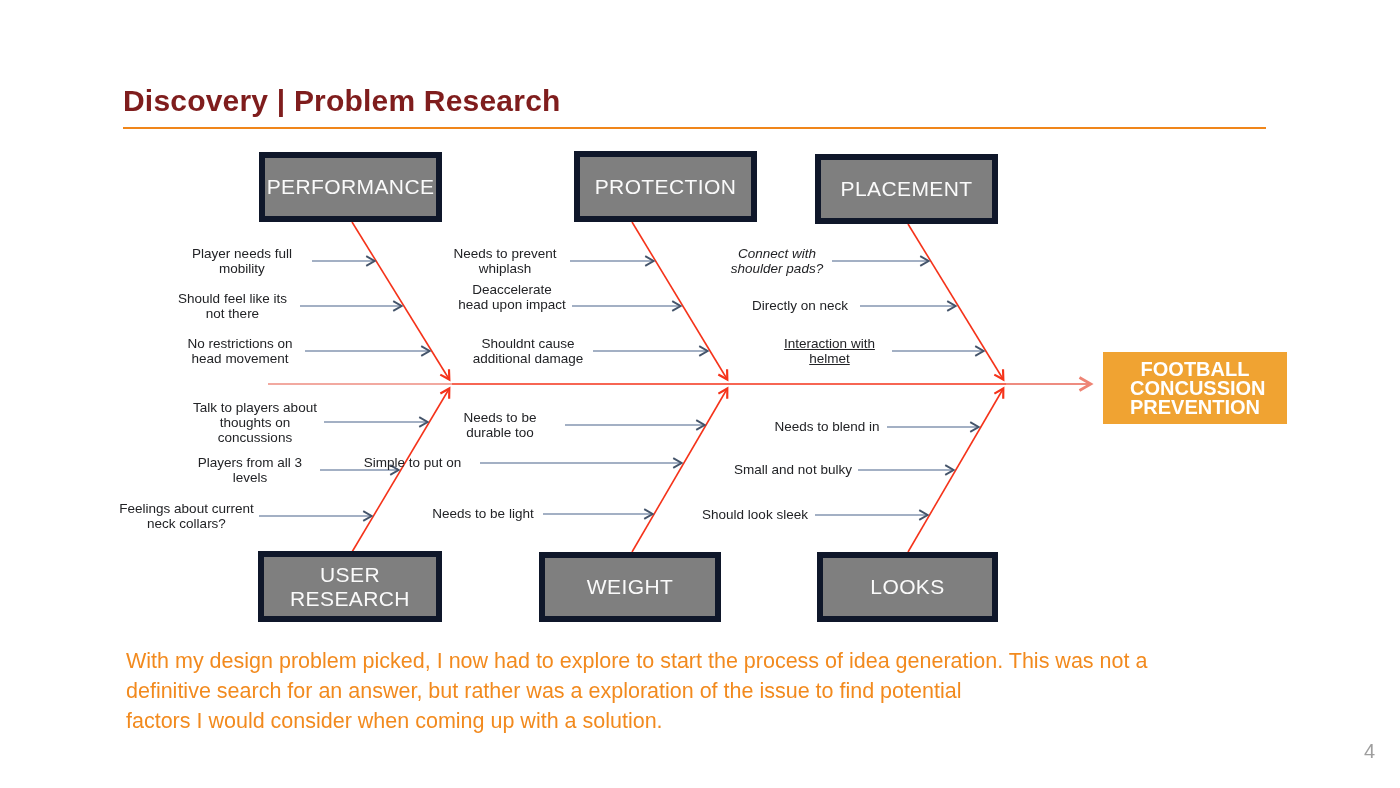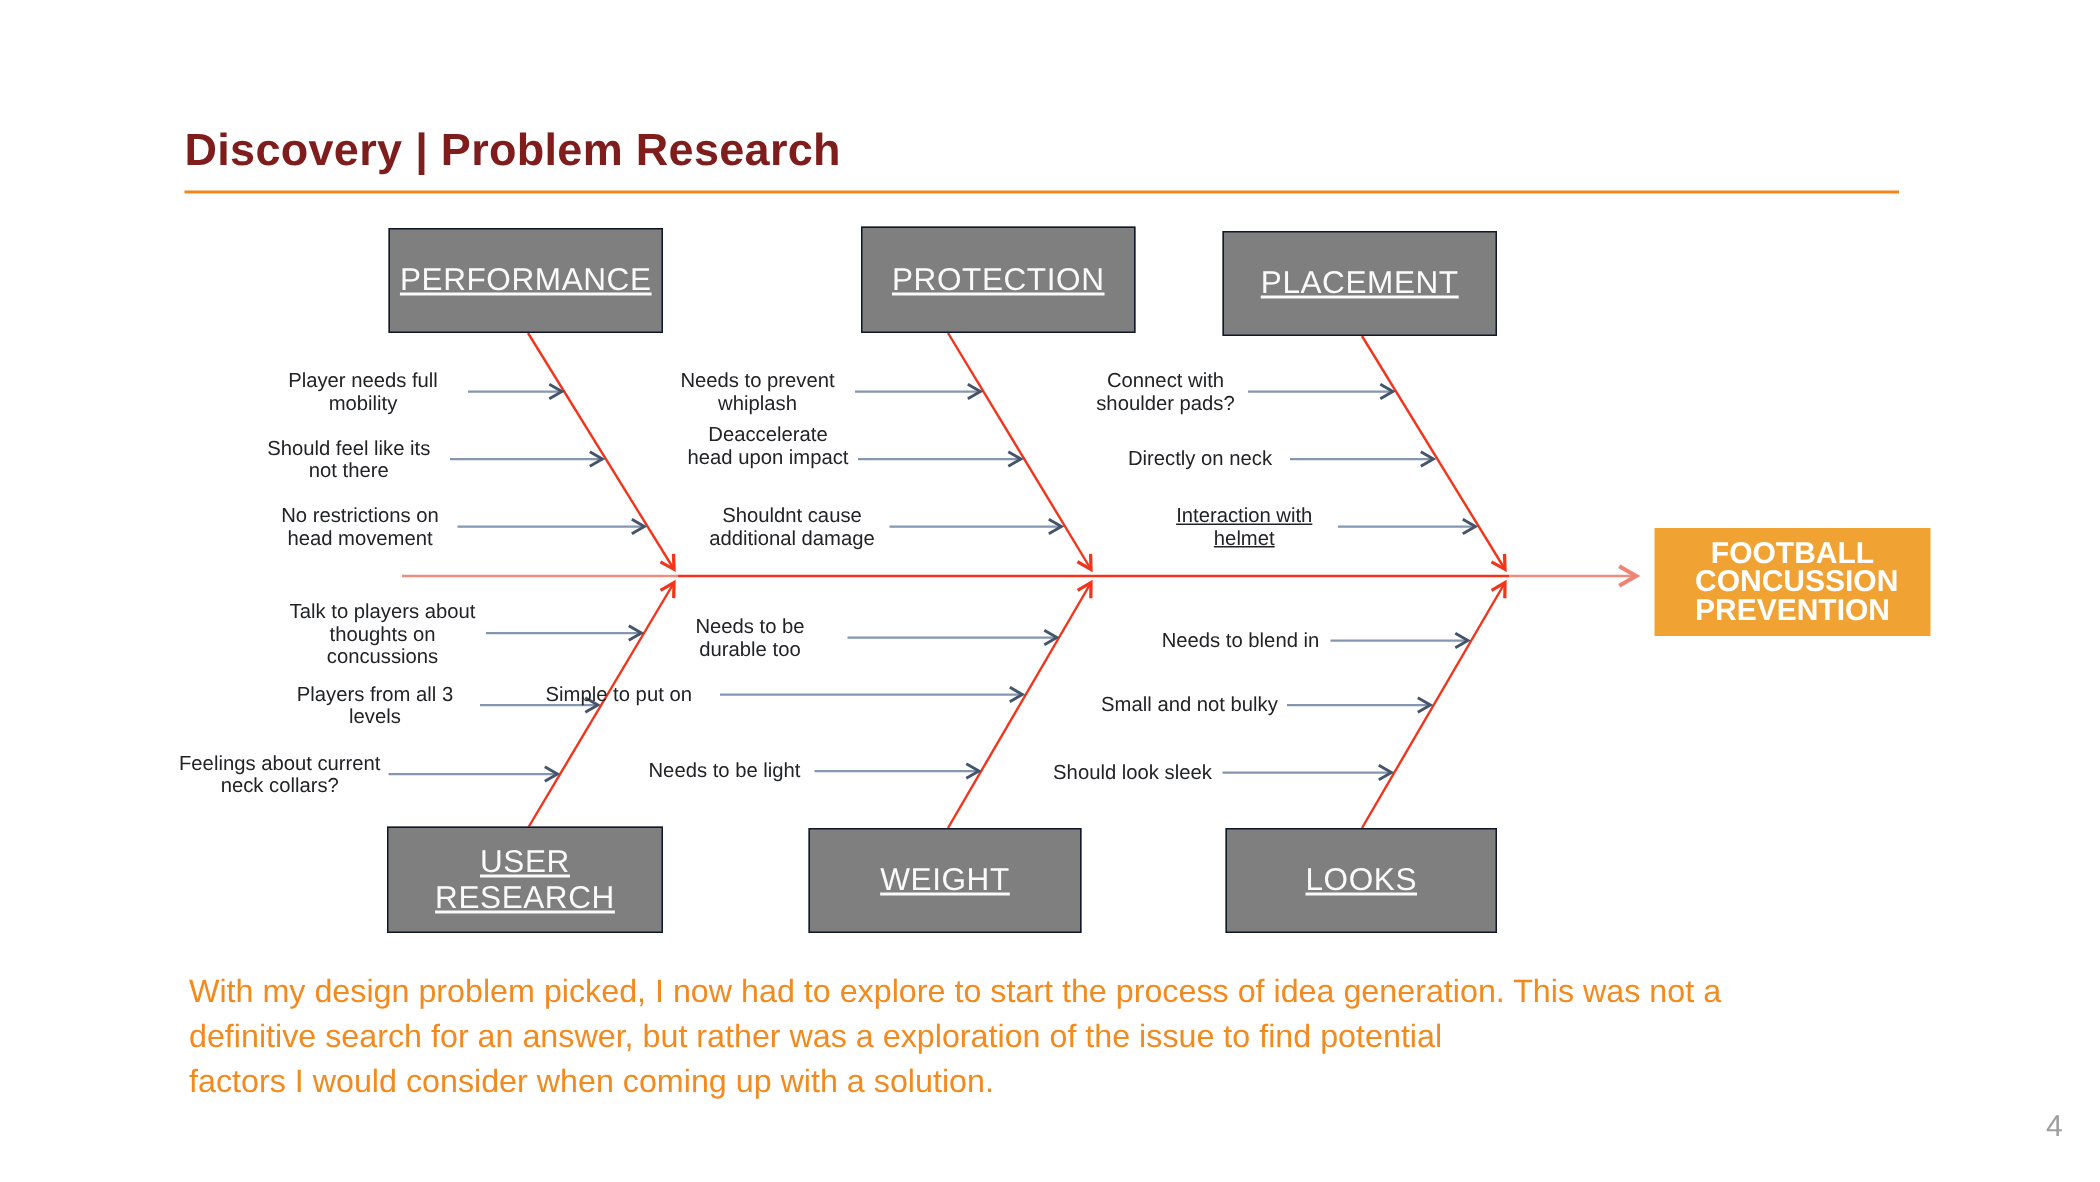--- a/index.html
+++ b/index.html
@@ -9,25 +9,24 @@
   }
   .abs{position:absolute;}
   
   .page-title{
     left:123px;top:84px;font-size:30px;font-weight:700;color:#7f1d1d;
     letter-spacing:0.2px;margin:0;
   }
   .title-rule{left:123px;top:127px;width:1143px;height:2px;background:#F0861A;}
   
   .cat-box{
-    background:#7F7F7F;border:1px solid #0f172a;color:#FAFAFA;
+    background:#7F7F7F;border:6px solid #0f172a;color:#FAFAFA;
     display:flex;align-items:center;justify-content:center;
     font-size:21px;letter-spacing:0.4px;text-align:center;
     box-sizing:border-box;
-    text-decoration:underline;
   }
   
   .effect-box{
     left:1103px;top:352px;width:184px;height:72px;background:#F0A332;
     color:#ffffff;font-weight:700;font-size:20px;line-height:19px;
     display:flex;align-items:center;justify-content:center;text-align:center;
   }
   .effect-box span{display:block;width:130px;}
   
   .cause{
@@ -124,21 +123,21 @@
   <div class="abs cause" style="left:119px;top:501px;width:135px;">Feelings about current neck collars?</div>
 
   <div class="abs cause" style="left:445px;top:246px;width:120px;">Needs to prevent whiplash</div>
   <div class="abs cause" style="left:457px;top:282px;width:110px;">Deaccelerate head upon impact</div>
   <div class="abs cause" style="left:468px;top:336px;width:120px;">Shouldnt cause additional damage</div>
 
   <div class="abs cause" style="left:440px;top:410px;width:120px;">Needs to be durable too</div>
   <div class="abs cause" style="left:350px;top:455px;width:125px;">Simple to put on</div>
   <div class="abs cause" style="left:428px;top:506px;width:110px;">Needs to be light</div>
 
-  <div class="abs cause" style="left:727px;top:246px;width:100px;">Connect with shoulder pads?</div>
+  <div class="abs cause" style="left:727px;top:246px;width:100px;font-style:italic;">Connect with shoulder pads?</div>
   <div class="abs cause" style="left:745px;top:298px;width:110px;">Directly on neck</div>
   <div class="abs cause" style="left:772px;top:336px;width:115px;text-decoration:underline;">Interaction with helmet</div>
 
   <div class="abs cause" style="left:772px;top:419px;width:110px;">Needs to blend in</div>
   <div class="abs cause" style="left:733px;top:462px;width:120px;">Small and not bulky</div>
   <div class="abs cause" style="left:700px;top:507px;width:110px;">Should look sleek</div>
 
   <div class="abs para-line" style="top:646px;">With my  design problem picked, I now had to explore to start the process of idea generation. This was not a</div>
   <div class="abs para-line" style="top:676px;">definitive search for an answer, but rather was a exploration of the issue to find potential</div>
   <div class="abs para-line" style="top:706px;">factors I would consider when coming up with a solution.</div>

